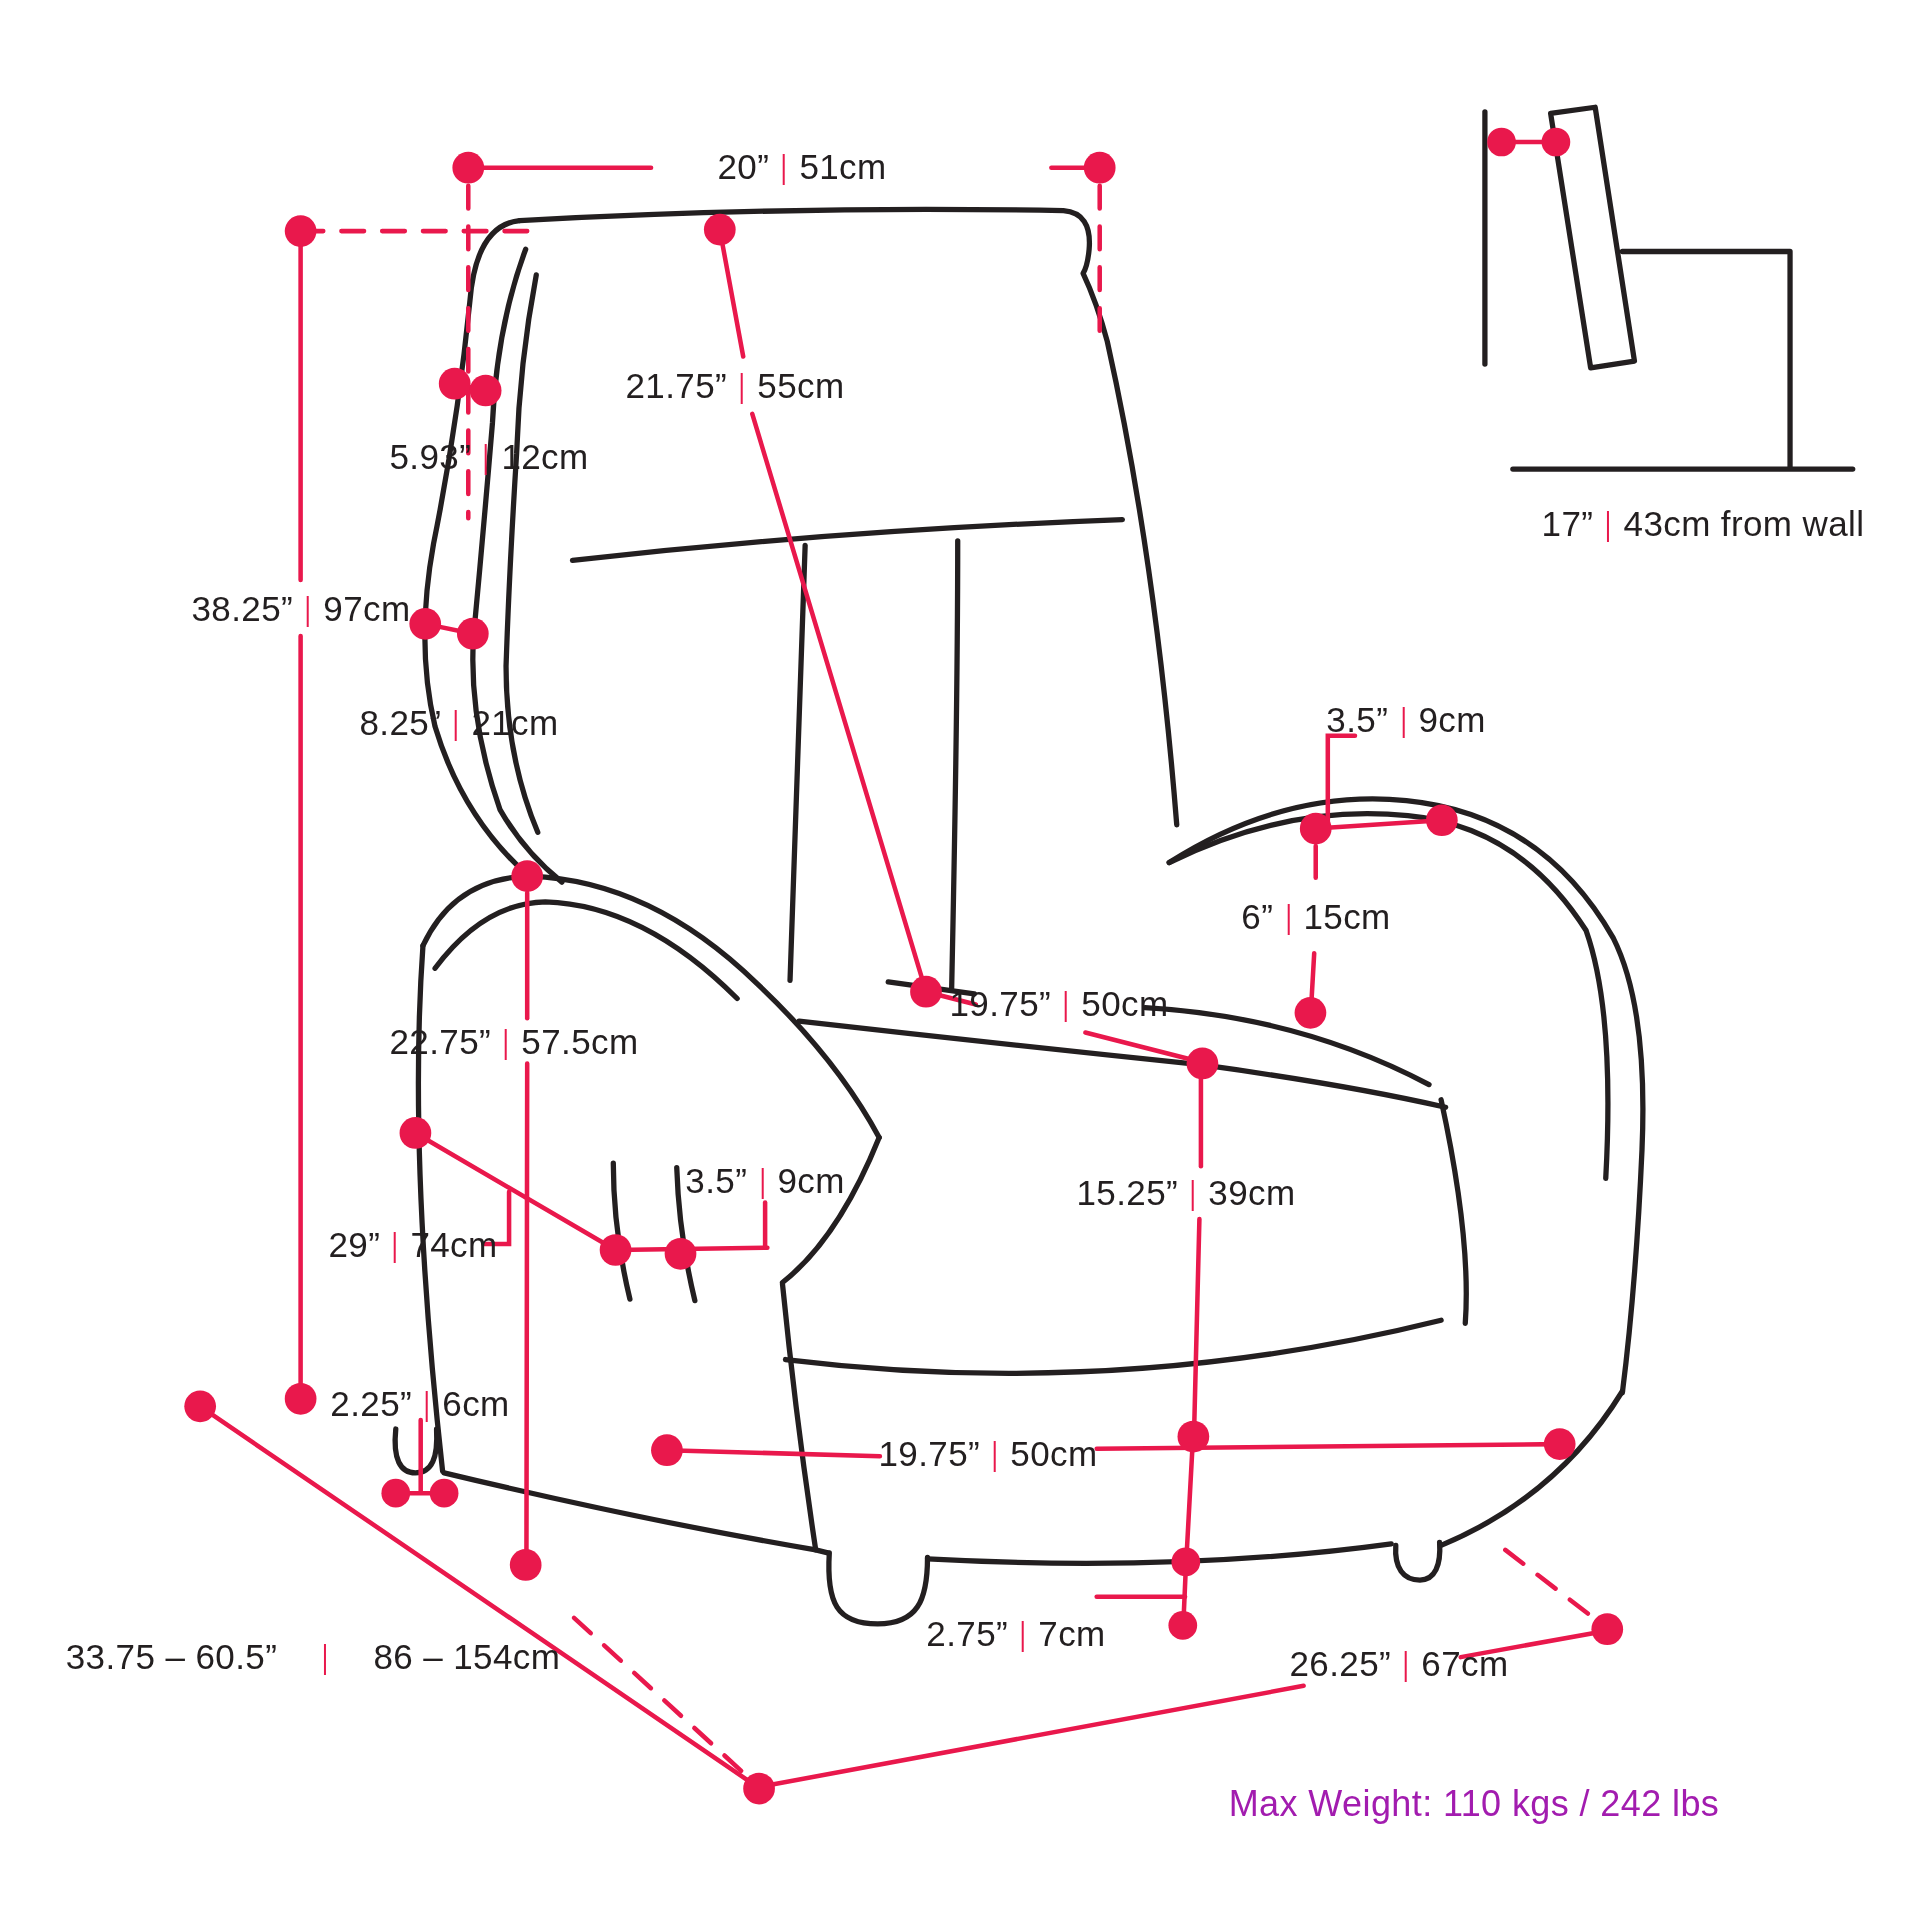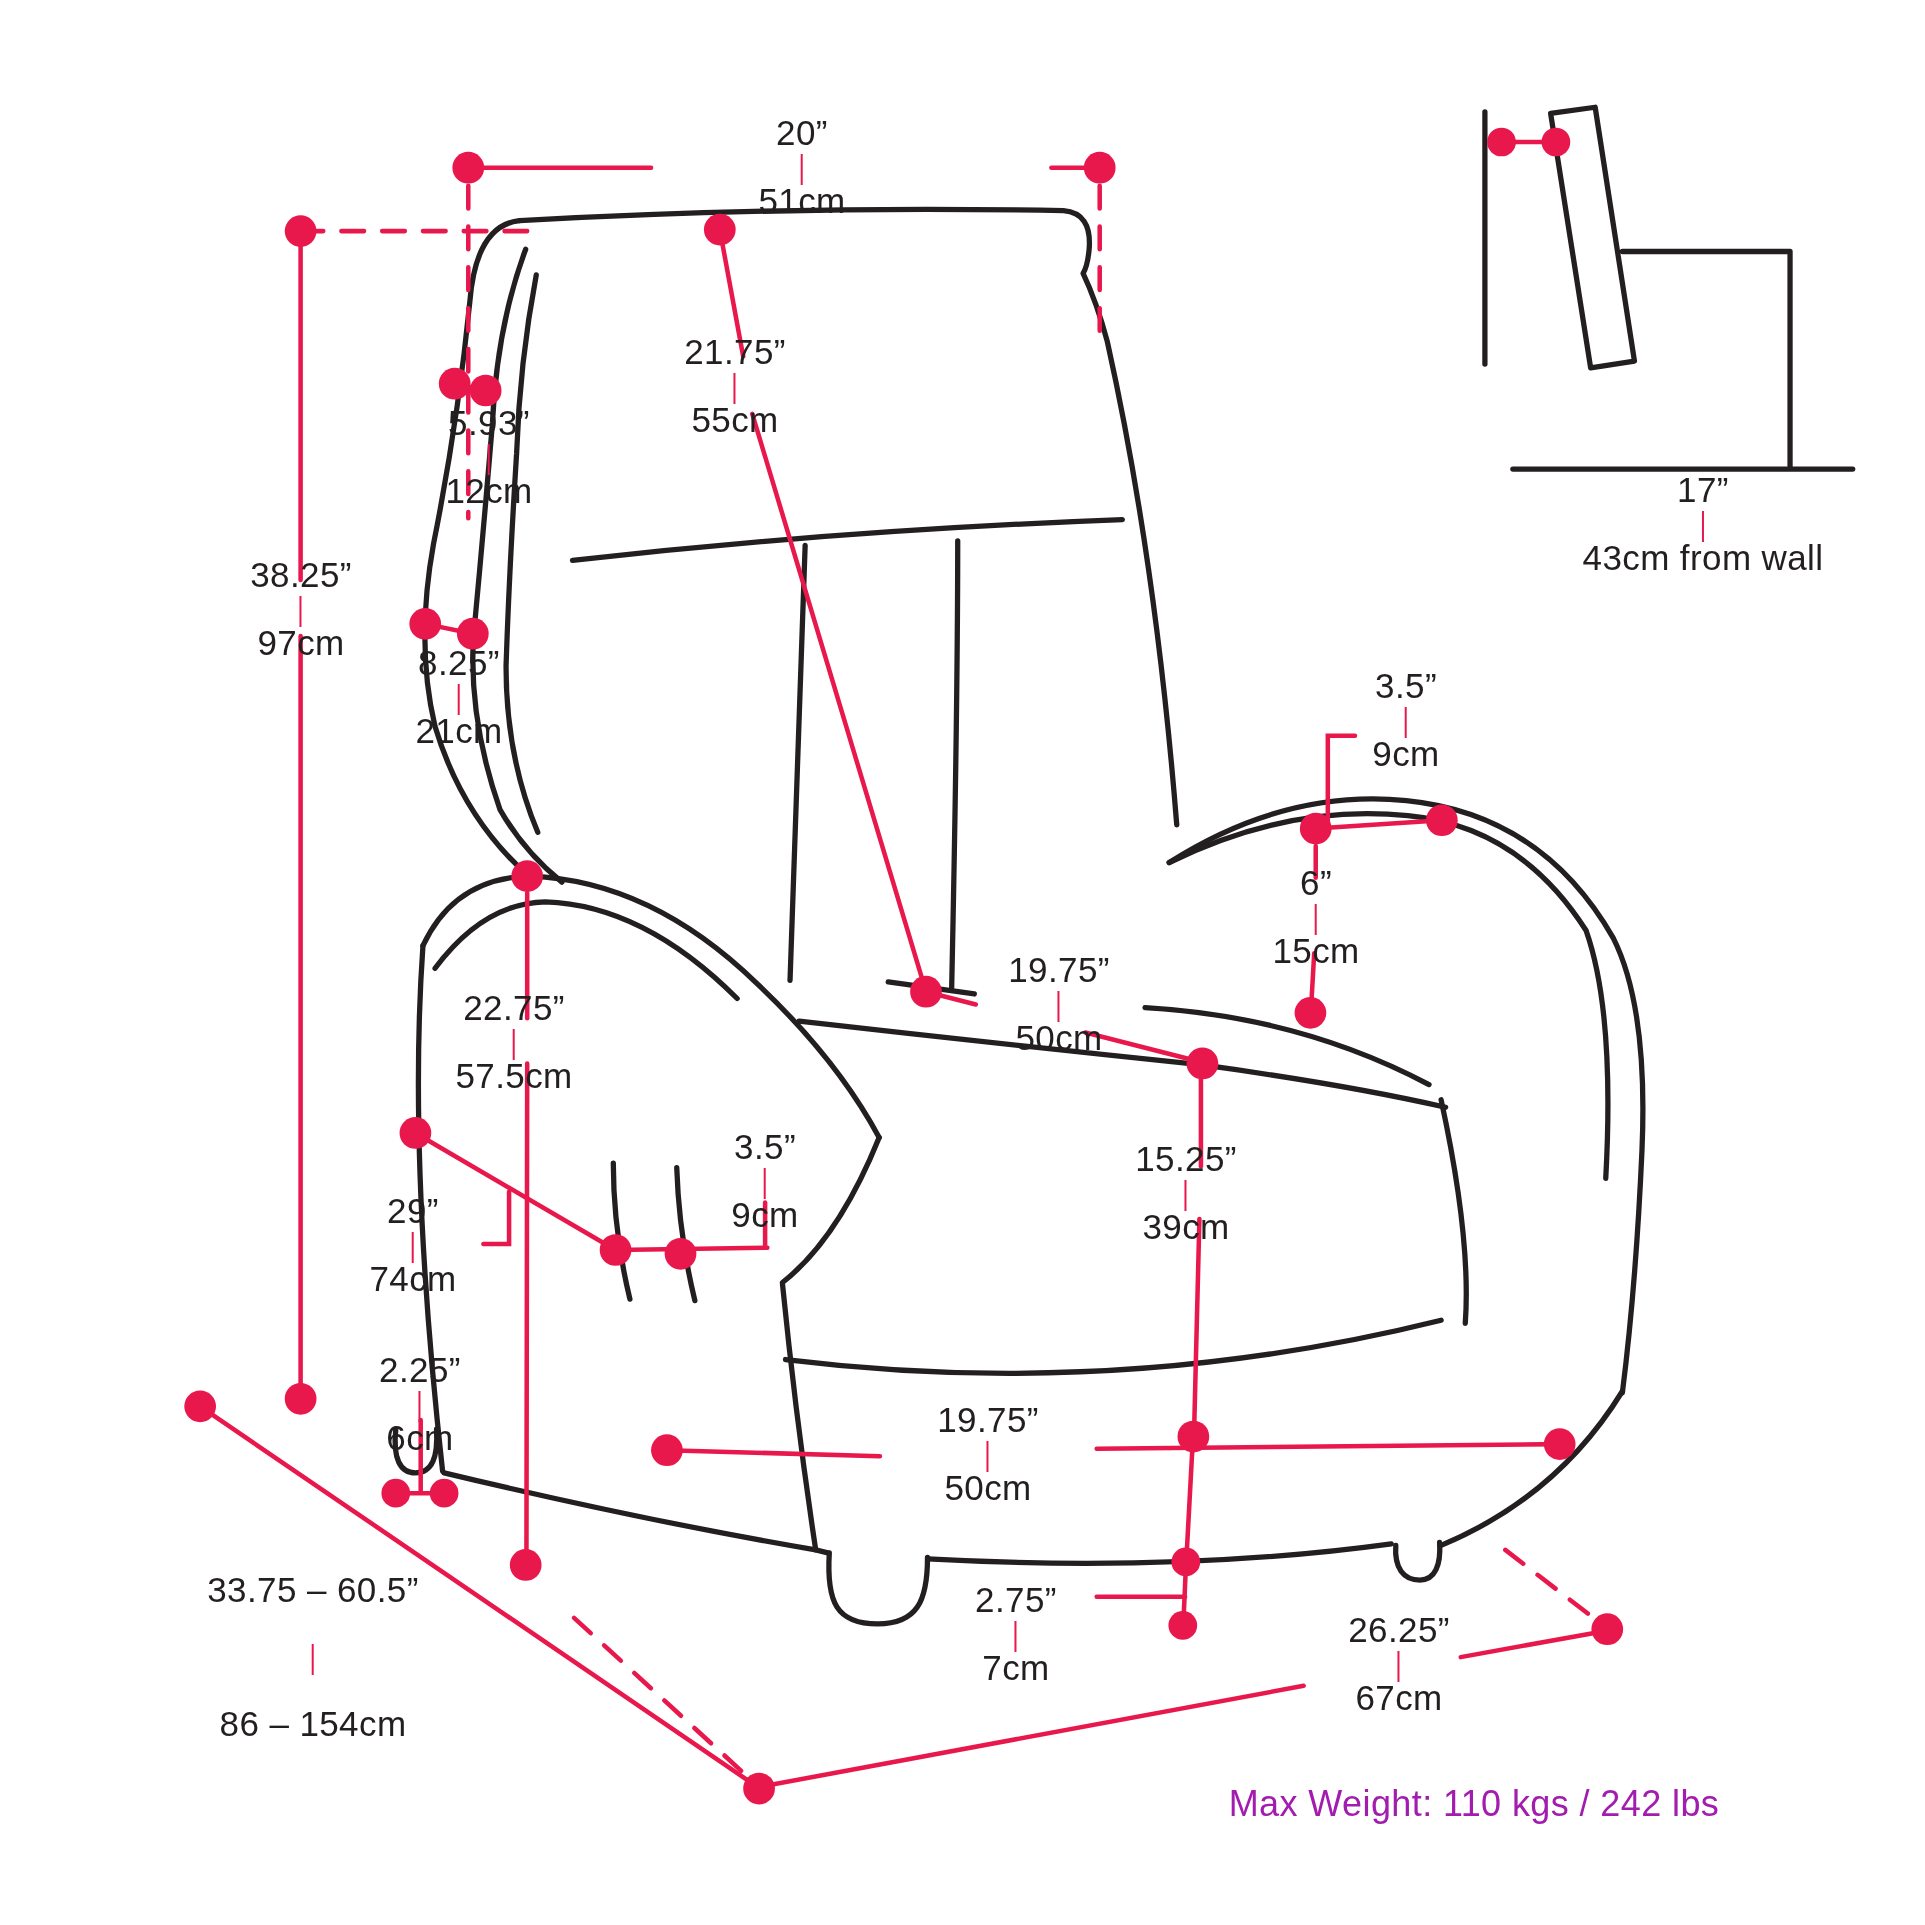--- a/index.html
+++ b/index.html
@@ -10,21 +10,20 @@
     font-family:"Liberation Sans", sans-serif;
     overflow:hidden;
   }
   .stage svg{position:absolute;left:0;top:0;}
   .dim-label{
     position:absolute;
     transform:translate(-50%,-50%);
     display:flex;align-items:center;white-space:nowrap;
     font-size:35px;color:#231f20;letter-spacing:0.4px;
     line-height:1;
-    flex-direction:column;
   }
   .dim-label .sep{
     color:#e9184c;
     margin:0 10.6px;
     font-size:33px;
     transform:scaleX(.75);
     font-weight:400;
   }
   .note-label{
     position:absolute;transform:translate(-50%,-50%);
@@ -198,21 +197,21 @@
       <span class="sep">|</span>
       <span>12cm</span>
   </div>
 
   <div class="dim-label" style="left:301px;top:608px;">
     <span>38.25”</span>
       <span class="sep">|</span>
       <span>97cm</span>
   </div>
 
-  <div class="dim-label" style="left:459px;top:696px;">
+  <div class="dim-label" style="left:459px;top:722px;">
     <span>8.25”</span>
       <span class="sep">|</span>
       <span>21cm</span>
   </div>
 
   <div class="dim-label" style="left:1406px;top:719px;">
     <span>3.5”</span>
       <span class="sep">|</span>
       <span>9cm</span>
   </div>

